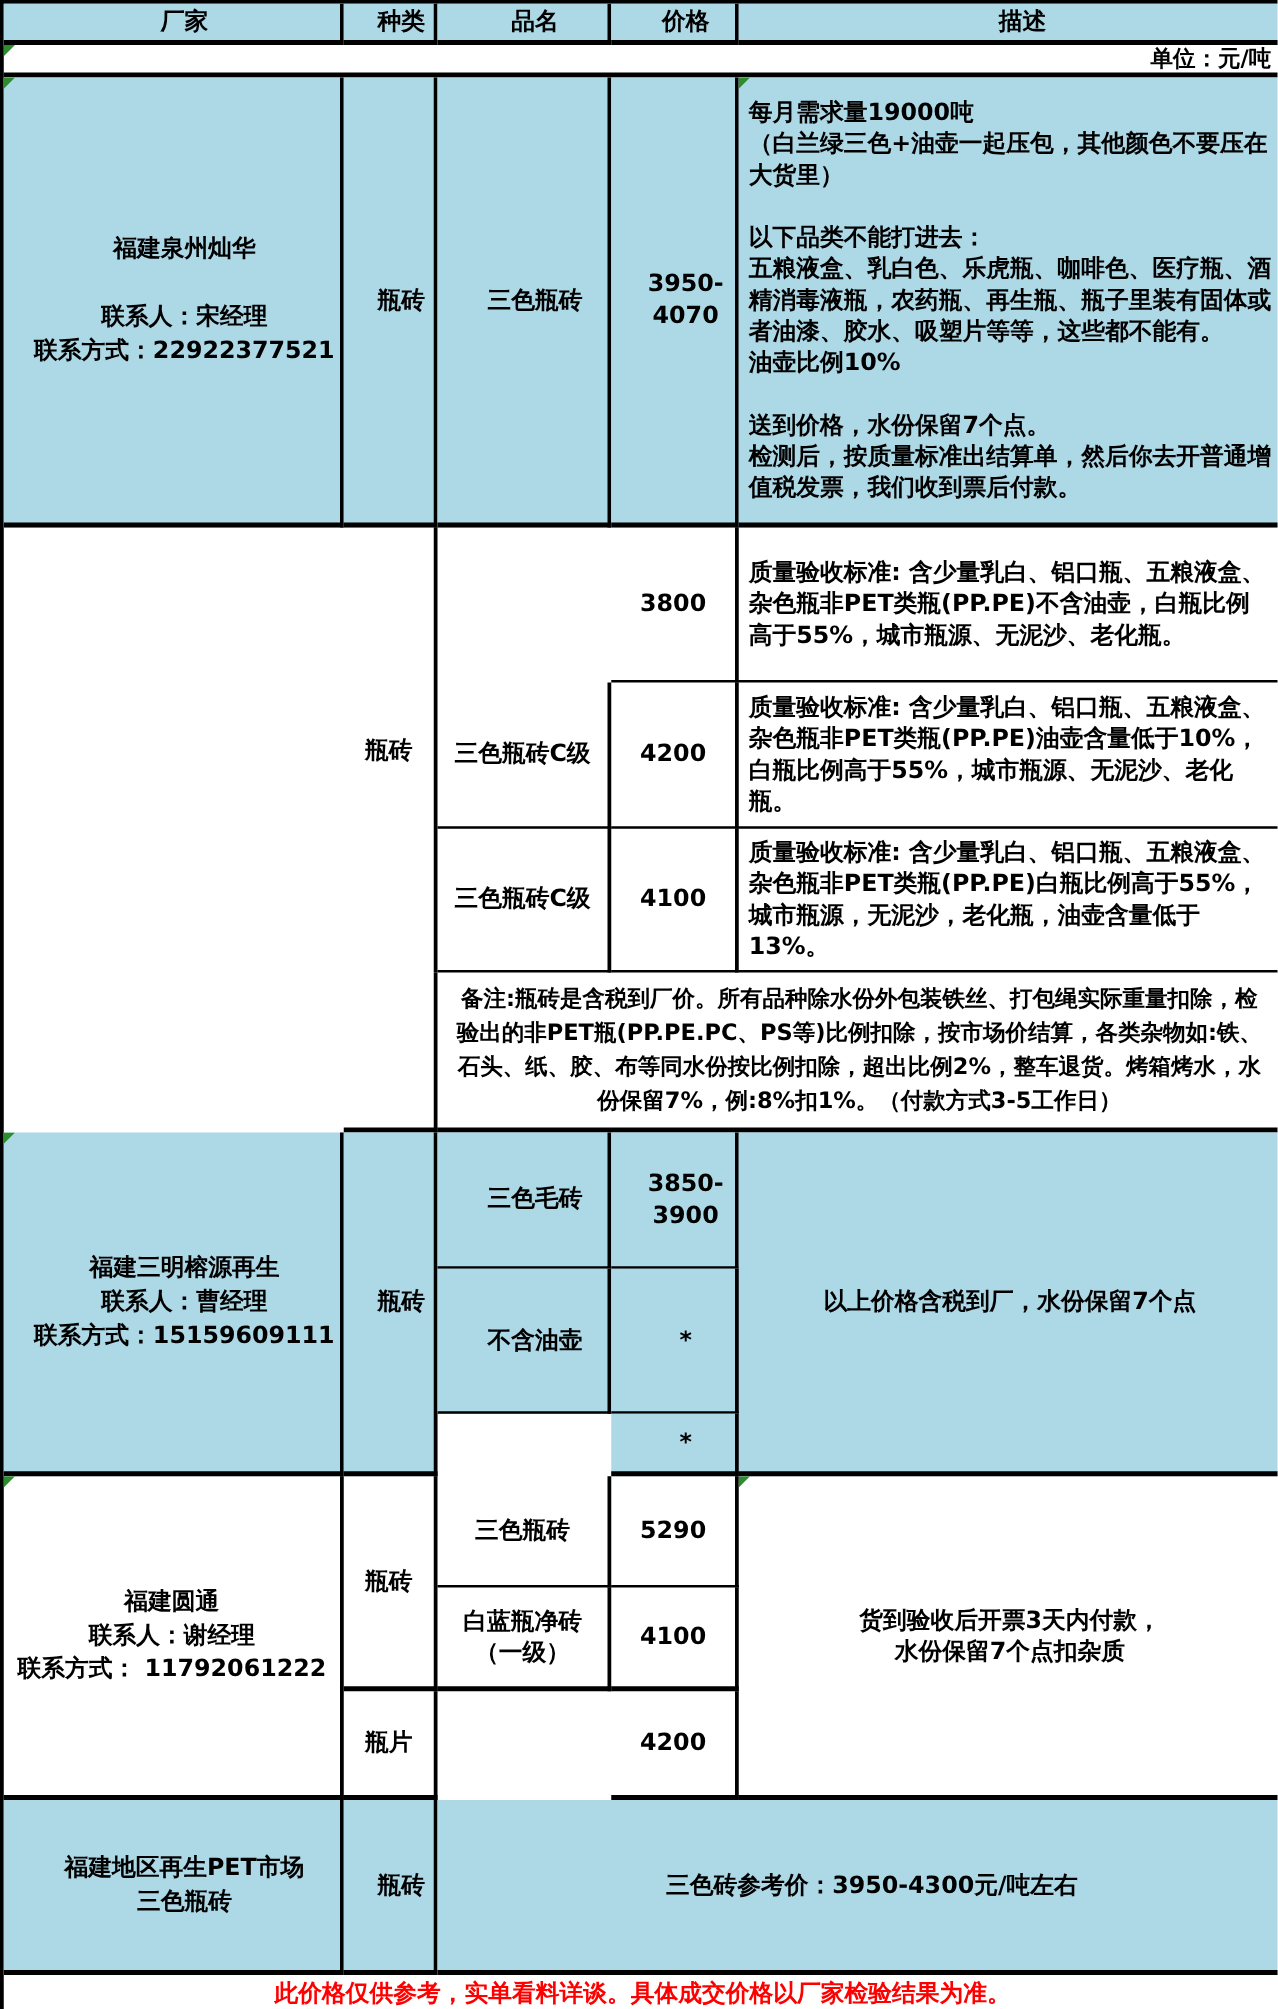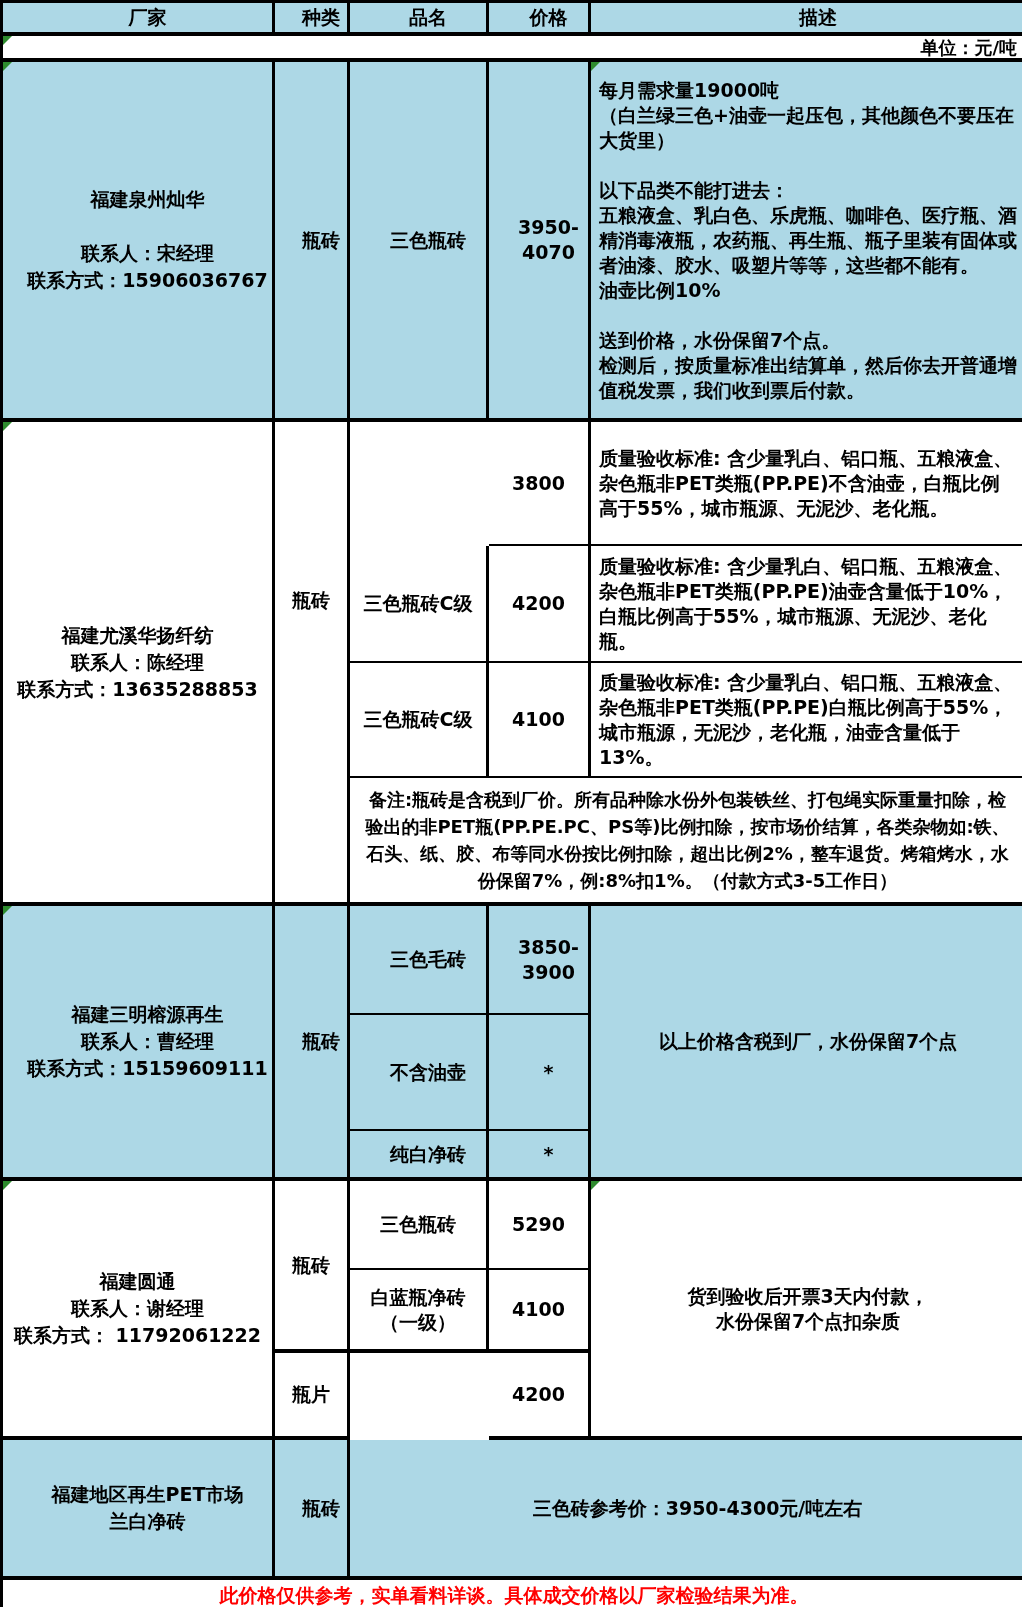--- a/index.html
+++ b/index.html
@@ -52,37 +52,34 @@
   <div class="cell blue hdr bb4" style="grid-row:1;grid-column:2">种类</div>
   <div class="cell blue hdr bb4" style="grid-row:1;grid-column:3">品名</div>
   <div class="cell blue hdr bb4" style="grid-row:1;grid-column:4">价格</div>
   <div class="cell blue hdr bb4 last" style="grid-row:1;grid-column:5">描述</div>
 
   <div class="cell unit bb4 last flag" style="grid-row:2;grid-column:1/6">单位：元/吨</div>
 
   <div class="cell blue factory bb4 flag" style="grid-row:3;grid-column:1">福建泉州灿华
 
 联系人：宋经理
-联系方式：15906036767</div>
+联系方式：22922377521</div>
   <div class="cell blue bb4" style="grid-row:3;grid-column:2">瓶砖</div>
   <div class="cell blue bb4" style="grid-row:3;grid-column:3">三色瓶砖</div>
   <div class="cell blue bb4" style="grid-row:3;grid-column:4">3950-4070</div>
   <div class="cell blue desc left-text bb4 last flag" style="grid-row:3;grid-column:5">每月需求量19000吨
 （白兰绿三色+油壶一起压包，其他颜色不要压在大货里）
 
 以下品类不能打进去：
 五粮液盒、乳白色、乐虎瓶、咖啡色、医疗瓶、酒精消毒液瓶，农药瓶、再生瓶、瓶子里装有固体或者油漆、胶水、吸塑片等等，这些都不能有。
 油壶比例10%
 
 送到价格，水份保留7个点。
 检测后，按质量标准出结算单，然后你去开普通增值税发票，我们收到票后付款。</div>
 
-  <div class="cell factory bb4 flag" style="grid-row:4/8;grid-column:1">福建尤溪华扬纤纺
-联系人：陈经理
-联系方式：13635288853</div>
   <div class="cell bb0" style="grid-row:4/7;grid-column:2">瓶砖</div>
 
   <div class="cell" style="grid-row:4;grid-column:4">3800</div>
   <div class="cell desc left-text last" style="grid-row:4;grid-column:5">质量验收标准: 含少量乳白、铝口瓶、五粮液盒、杂色瓶非PET类瓶(PP.PE)不含油壶，白瓶比例高于55%，城市瓶源、无泥沙、老化瓶。</div>
 
   <div class="cell" style="grid-row:5;grid-column:3">三色瓶砖C级</div>
   <div class="cell" style="grid-row:5;grid-column:4">4200</div>
   <div class="cell desc left-text last" style="grid-row:5;grid-column:5">质量验收标准: 含少量乳白、铝口瓶、五粮液盒、杂色瓶非PET类瓶(PP.PE)油壶含量低于10%，白瓶比例高于55%，城市瓶源、无泥沙、老化瓶。</div>
 
   <div class="cell" style="grid-row:6;grid-column:3">三色瓶砖C级</div>
@@ -94,37 +91,36 @@
 
   <div class="cell blue factory bb4 flag" style="grid-row:8/11;grid-column:1">福建三明榕源再生
 联系人：曹经理
 联系方式：15159609111</div>
   <div class="cell blue bb4" style="grid-row:8/11;grid-column:2">瓶砖</div>
   <div class="cell blue" style="grid-row:8;grid-column:3">三色毛砖</div>
   <div class="cell blue" style="grid-row:8;grid-column:4">3850-3900</div>
   <div class="cell blue desc bb4 last" style="grid-row:8/11;grid-column:5">以上价格含税到厂，水份保留7个点</div>
   <div class="cell blue" style="grid-row:9;grid-column:3">不含油壶</div>
   <div class="cell blue" style="grid-row:9;grid-column:4">*</div>
-  <div class="cell blue bb4" style="grid-row:10;grid-column:3">纯白净砖</div>
   <div class="cell blue bb4" style="grid-row:10;grid-column:4">*</div>
 
   <div class="cell factory bb4 flag" style="grid-row:11/14;grid-column:1">福建圆通
 联系人：谢经理
 联系方式： 11792061222</div>
   <div class="cell bb4" style="grid-row:11/13;grid-column:2">瓶砖</div>
   <div class="cell" style="grid-row:11;grid-column:3">三色瓶砖</div>
   <div class="cell" style="grid-row:11;grid-column:4">5290</div>
   <div class="cell desc bb4 last flag" style="grid-row:11/14;grid-column:5">货到验收后开票3天内付款，
 水份保留7个点扣杂质</div>
   <div class="cell bb4" style="grid-row:12;grid-column:3">白蓝瓶净砖
 （一级）</div>
   <div class="cell bb4" style="grid-row:12;grid-column:4">4100</div>
   <div class="cell bb4" style="grid-row:13;grid-column:2">瓶片</div>
   <div class="cell bb4" style="grid-row:13;grid-column:4">4200</div>
 
   <div class="cell blue factory bb4" style="grid-row:14;grid-column:1">福建地区再生PET市场
-兰白净砖</div>
+三色瓶砖</div>
   <div class="cell blue bb4" style="grid-row:14;grid-column:2">瓶砖</div>
   <div class="cell blue bb4 last" style="grid-row:14;grid-column:3/6">三色砖参考价：3950-4300元/吨左右</div>
 
   <div class="cell footer last" style="grid-row:15;grid-column:1/6">此价格仅供参考，实单看料详谈。具体成交价格以厂家检验结果为准。</div>
 
 </div>
 
 </body></html>

